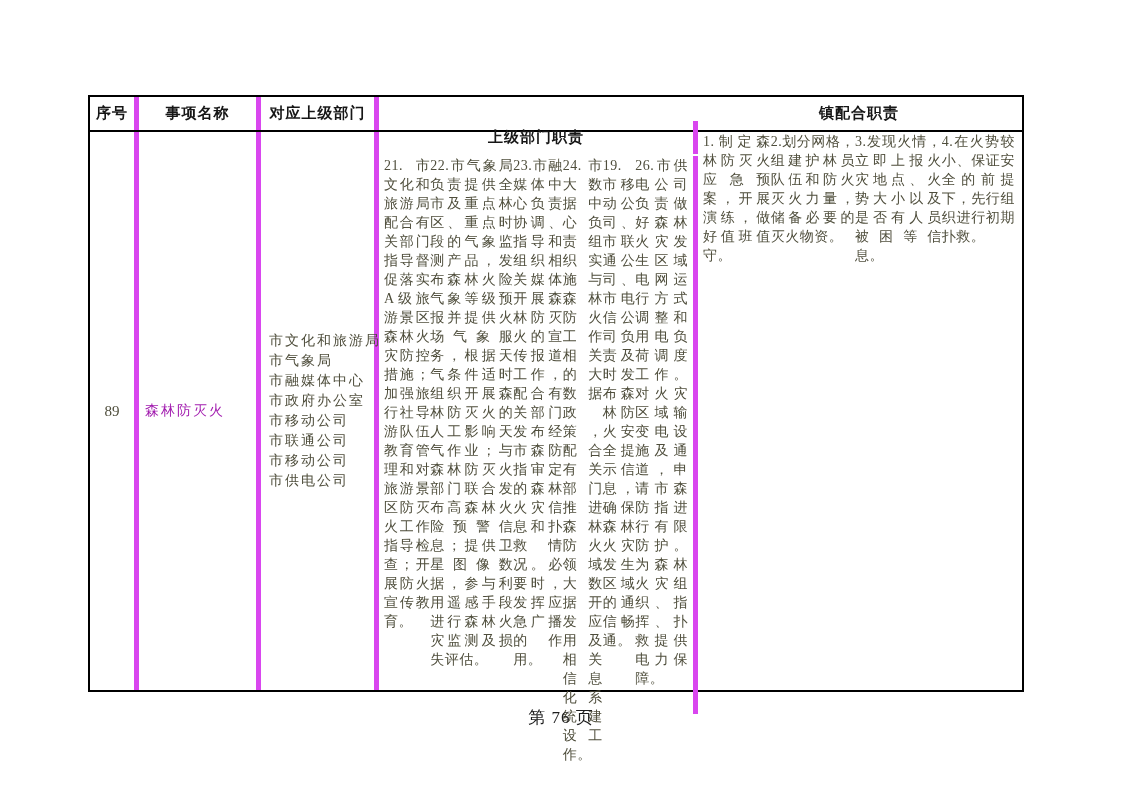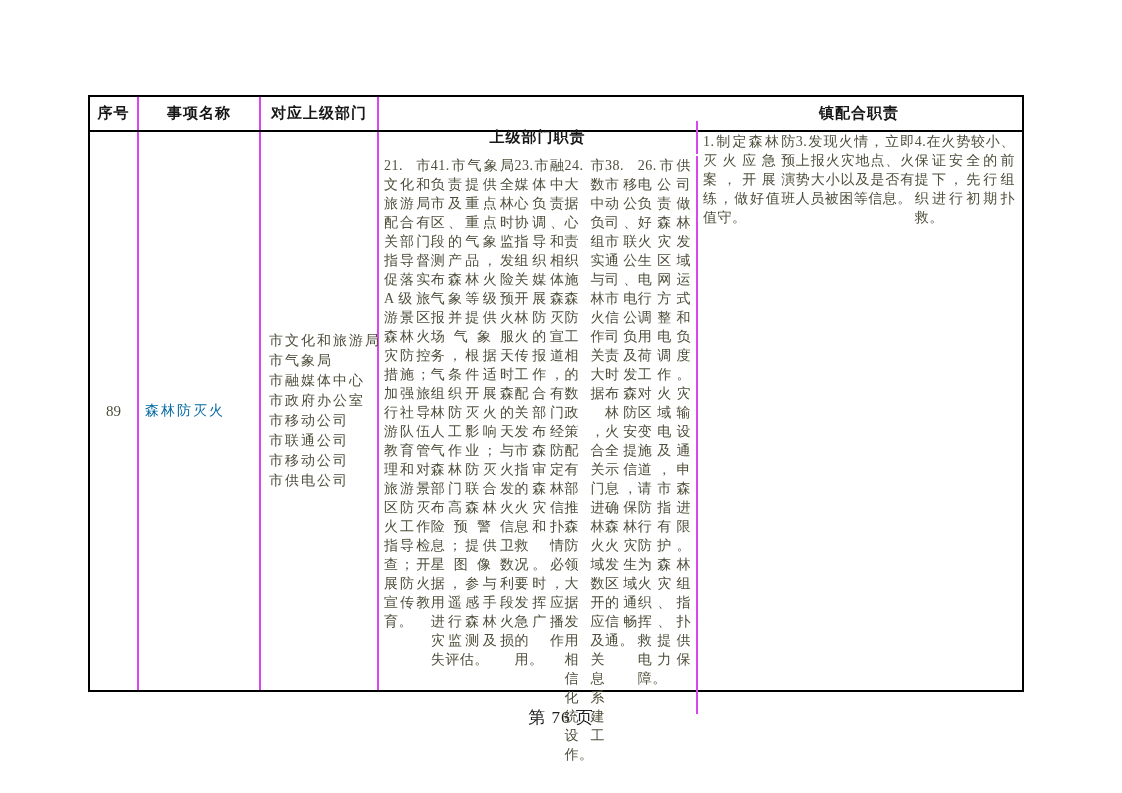--- a/index.html
+++ b/index.html
@@ -26,21 +26,21 @@
     display: flex;
     height: 35px;
     border-bottom: 2px solid #000000;
     flex: 0 0 auto;
   }
   .tbl-body-row {
     display: flex;
     flex: 1 1 auto;
     min-height: 0;
   }
-  .c { border-right: 2px solid #d946ef; height: 100%; }
+  .c { border-right: 5px solid #d946ef; height: 100%; }
   .c:last-child { border-right: none; }
   .c1 { width: 49px; }
   .c2 { width: 122px; }
   .c3 { width: 118px; }
   .c4 { width: 319px; margin-top: 24px; }
   .c5 { width: 322px; }
   .th {
     display: flex; align-items: center; justify-content: center;
     font-weight: bold;
     font-size: 15px;
@@ -50,21 +50,21 @@
   .cell-center {
     display: flex; align-items: center; justify-content: center;
     font-size: 15px;
     color: #4f4e3c;
   }
   .cell-left {
     display: flex; align-items: center; justify-content: flex-start;
     padding-left: 6px;
     font-size: 14px;
     letter-spacing: 2px;
-    color: #0369a1;
+    color: #a21caf;
   }
   .cell-list {
     display: flex; flex-direction: column; justify-content: center;
     padding-left: 8px; padding-right: 11px;
     font-size: 14px;
     color: #4f4e3c;
   }
   .cell-list .dept-line {
     line-height: 20px;
     letter-spacing: 2px;
@@ -115,28 +115,29 @@
           <div class="dept-line">市气象局</div>
           <div class="dept-line">市融媒体中心</div>
           <div class="dept-line">市政府办公室</div>
           <div class="dept-line">市移动公司</div>
           <div class="dept-line">市联通公司</div>
           <div class="dept-line">市移动公司</div>
           <div class="dept-line">市供电公司</div>
         </div>
       <div class="c c4 cell-paras">
           <div class="para">21.市文化和旅游局配合有关部门指导督促落实A级旅游景区森林火灾防控措施；加强旅行社导游队伍教育管理和对旅游景区防灭火工作指导检查；开展防火宣传教育。</div>
-          <div class="para">41.市气象局负责提供全市及重点林区、重点时段的气象监测产品，发布森林火险气象等级预报并提供火场气象服务，根据天气条件适时组织开展森林防灭火的人工影响天气作业；与森林防灭火部门联合发布高森林火险预警信息；提供卫星图像数据，参与利用遥感手段进行森林火灾监测及损失评估。</div>
+          <div class="para">22.市气象局负责提供全市及重点林区、重点时段的气象监测产品，发布森林火险气象等级预报并提供火场气象服务，根据天气条件适时组织开展森林防灭火的人工影响天气作业；与森林防灭火部门联合发布高森林火险预警信息；提供卫星图像数据，参与利用遥感手段进行森林火灾监测及损失评估。</div>
           <div class="para">23.市融媒体中心负责协调、指导和组织相关媒体开展森林防灭火的宣传报道工作，配合有关部门发布经市森防指审定的森林火灾信息和扑救情况。必要时，发挥应急广播的作用。</div>
           <div class="para">24.市大数据中心负责组织实施与森林防火工作相关的大数据政策，配合有关部门推进森林防火领域大数据开发应用及相关信息化系统建设工作。</div>
-          <div class="para">38.市移动公司、市联通公司、市电信公司负责及时发布森林防火安全提示信息，确保森林火灾发生区域的通信畅通。</div>
+          <div class="para">19.市移动公司、市联通公司、市电信公司负责及时发布森林防火安全提示信息，确保森林火灾发生区域的通信畅通。</div>
           <div class="para">26.市供电公司负责做好森林火灾发生区域电网运行方式调整和用电负荷调度工作。对火灾区域输变电设施及通道，申请市森防指进行有限防护。为森林火灾组织、指挥、扑救提供电力保障。</div>
         </div>
       <div class="c c5 cell-paras">
           <div class="para">1.制定森林防灭火应急预案，开展演练，做好值班值守。</div>
+          <div class="para">2.划分网格，组建护林员队伍和防火灭火力量，储备必要的灭火物资。</div>
           <div class="para">3.发现火情，立即上报火灾地点、火势大小以及是否有人员被困等信息。</div>
           <div class="para">4.在火势较小、保证安全的前提下，先行组织进行初期扑救。</div>
         </div>
     </div>
 
   </div>
 
   <div class="footer">第 76 页</div>
 
 </div>

